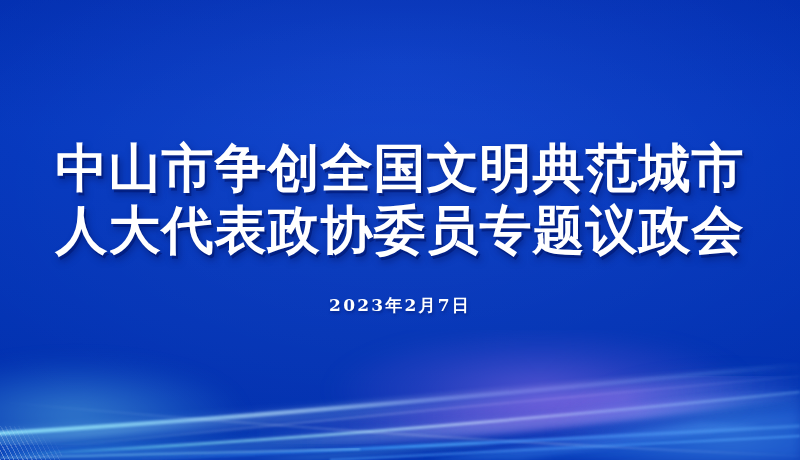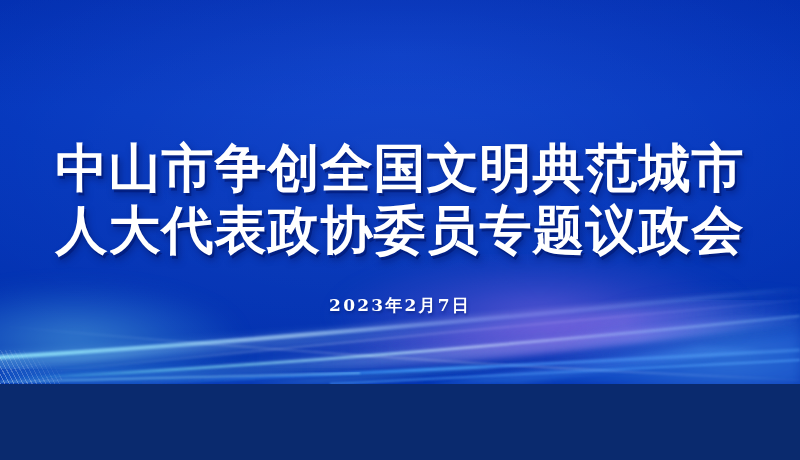--- a/index.html
+++ b/index.html
@@ -3,21 +3,21 @@
 <meta charset="utf-8">
 <style>
   html, body {
     margin: 0;
     padding: 0;
     background: #0a2a6e;
   }
   #banner {
     position: relative;
     width: 800px;
-    height: 384px;
+    height: 460px;
     overflow: hidden;
     background: #0437bd;
     font-family: "DejaVu Sans", "Liberation Sans", sans-serif;
     user-select: none;
   }
 
   
   .bg-base {
     position: absolute;
     inset: 0;

